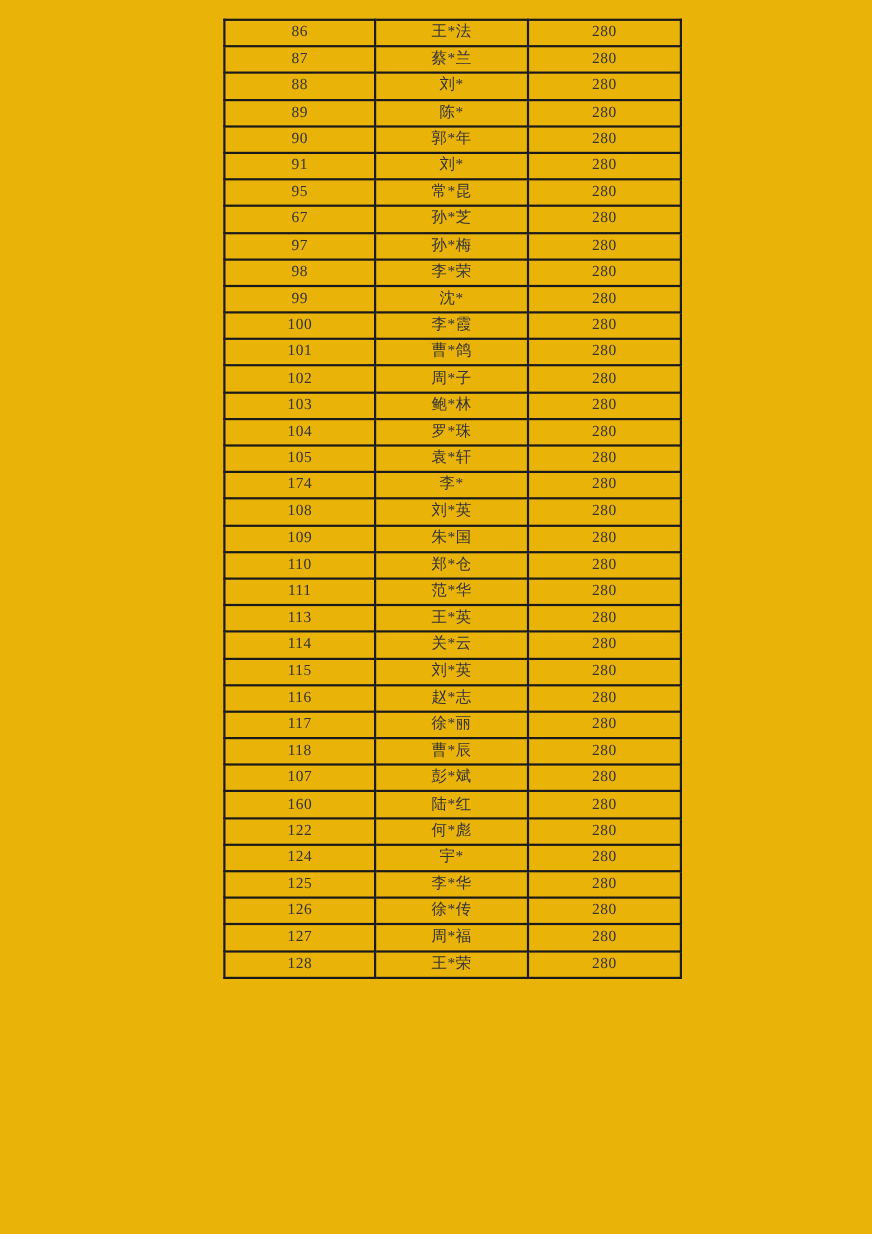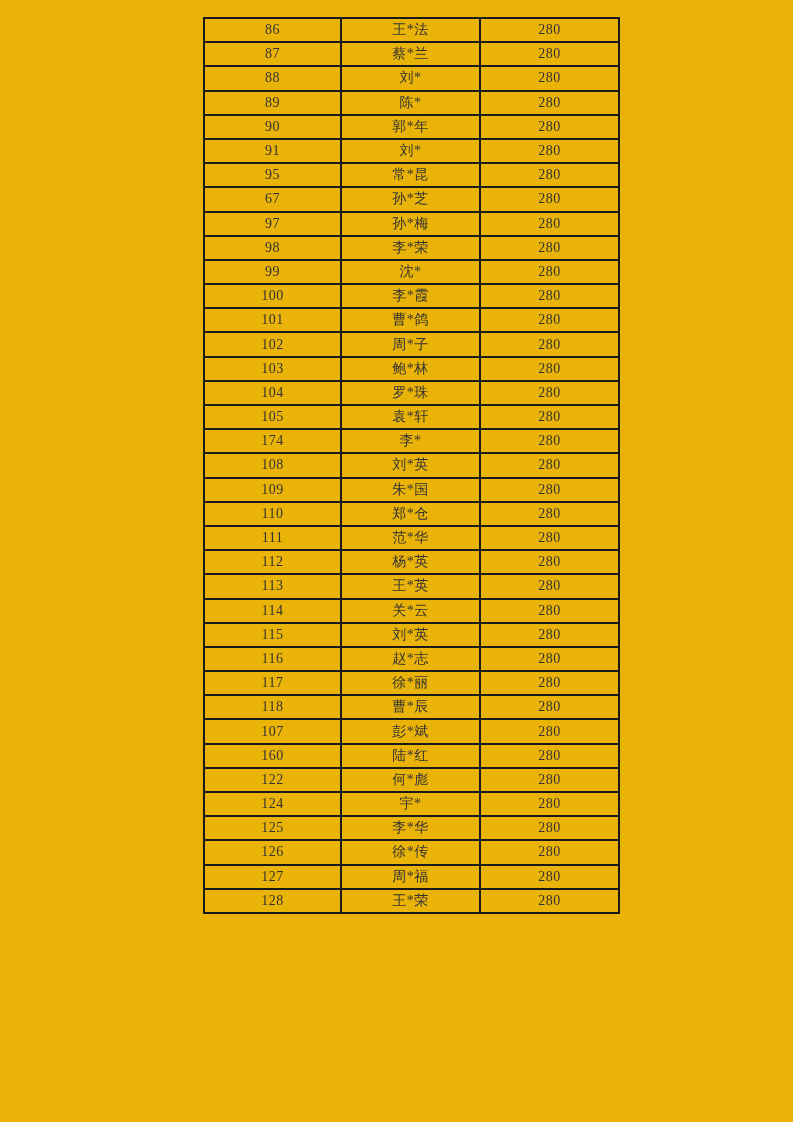--- a/index.html
+++ b/index.html
@@ -152,25 +152,20 @@
           <td class="col-rank">110</td>
           <td class="col-name">郑*仓</td>
           <td class="col-amount">280</td>
         </tr>
         <tr>
           <td class="col-rank">111</td>
           <td class="col-name">范*华</td>
           <td class="col-amount">280</td>
         </tr>
         <tr>
-          <td class="col-rank">112</td>
-          <td class="col-name">杨*英</td>
-          <td class="col-amount">280</td>
-        </tr>
-        <tr>
           <td class="col-rank">113</td>
           <td class="col-name">王*英</td>
           <td class="col-amount">280</td>
         </tr>
         <tr>
           <td class="col-rank">114</td>
           <td class="col-name">关*云</td>
           <td class="col-amount">280</td>
         </tr>
         <tr>

